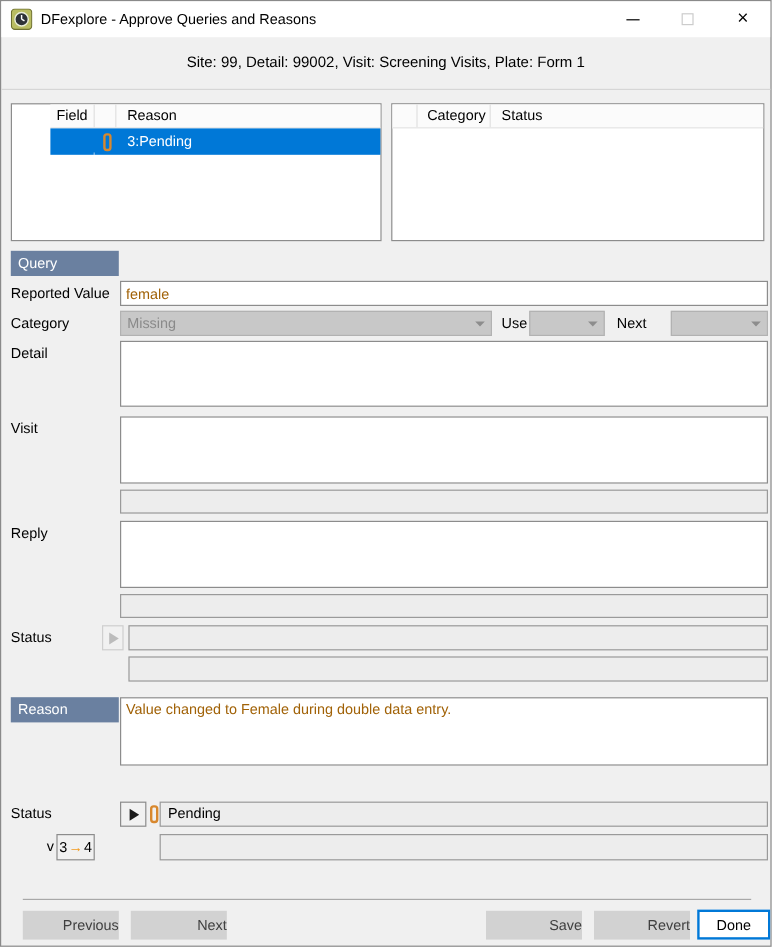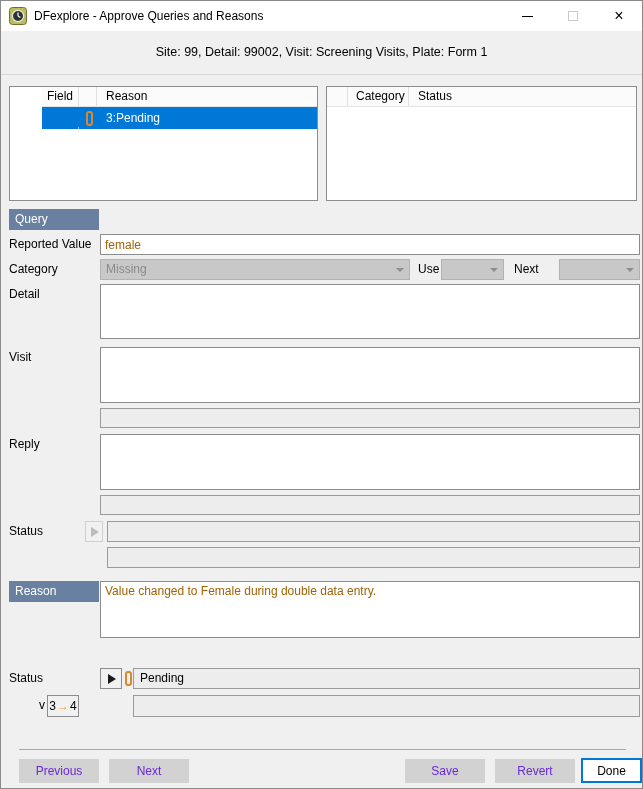--- a/index.html
+++ b/index.html
@@ -56,21 +56,21 @@
   .arrow-btn { position:absolute; height:21px; background:#f1f1f1; border:1px solid #8c8c8c; display:flex; align-items:center; justify-content:center; }
   .arrow-btn.disabled { border-color:#cfcfcf; }
   .tri { width:0; height:0; border-top:5px solid transparent; border-bottom:5px solid transparent; border-left:8px solid #1a1a1a; margin-left:2px; }
   .arrow-btn.disabled .tri { border-left-color:#bcbcbc; }
 
   .ver-btn { position:absolute; left:46px; width:32px; height:22px; background:#f1f1f1; border:1px solid #8c8c8c; display:flex; align-items:center; justify-content:center; gap:1px; }
   .ver-arrow { color:#f39a1e; font-weight:bold; font-size:12px; }
 
   
   .btn { position:absolute; height:24px; width:80px; border:none; font-family:"Liberation Sans",sans-serif; font-size:12px; text-align:center; }
-  .btn.disabled { background:#d2d2d2; color:#6d28d9; }
+  .btn.disabled { background:#d2d2d2; color:#404040;text-align:right; }
   .btn.default { background:#ffffff; color:#000; border:2px solid #0078d7; width:61px; height:25px; }
 </style>
 </head>
 <body>
 
 <div class="window">
 
   <div class="titlebar">
     <span class="app-icon">
       <svg viewBox="0 0 18 18" width="18" height="18">

